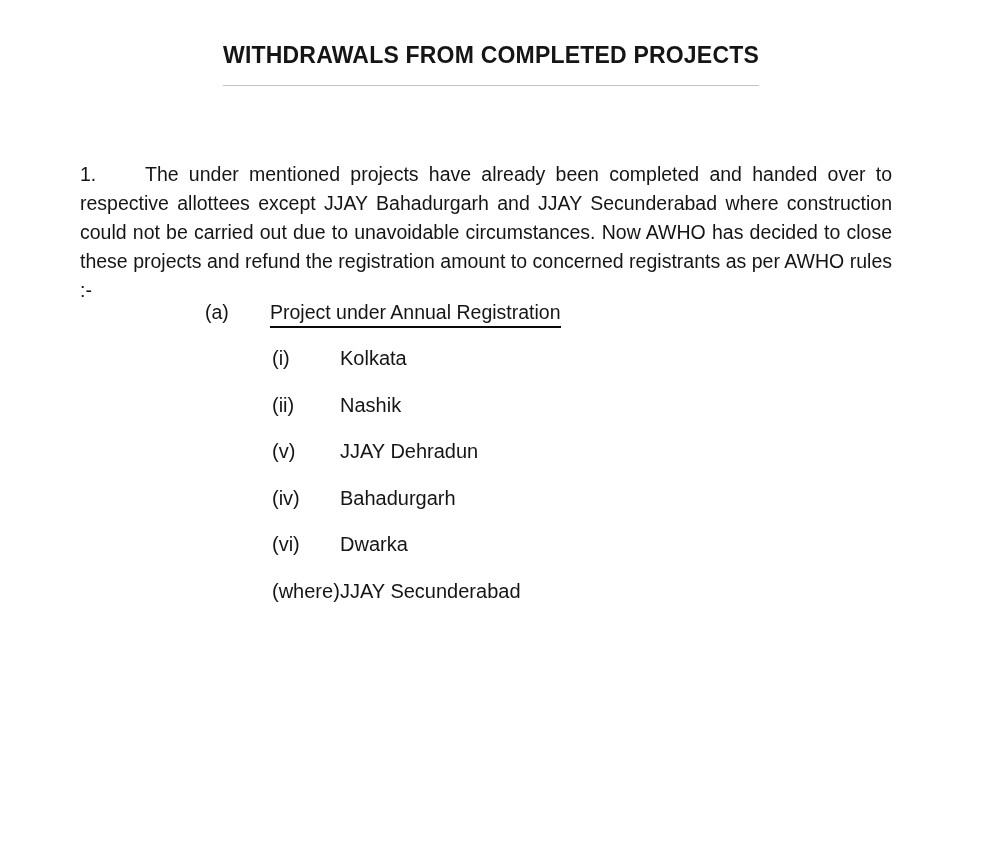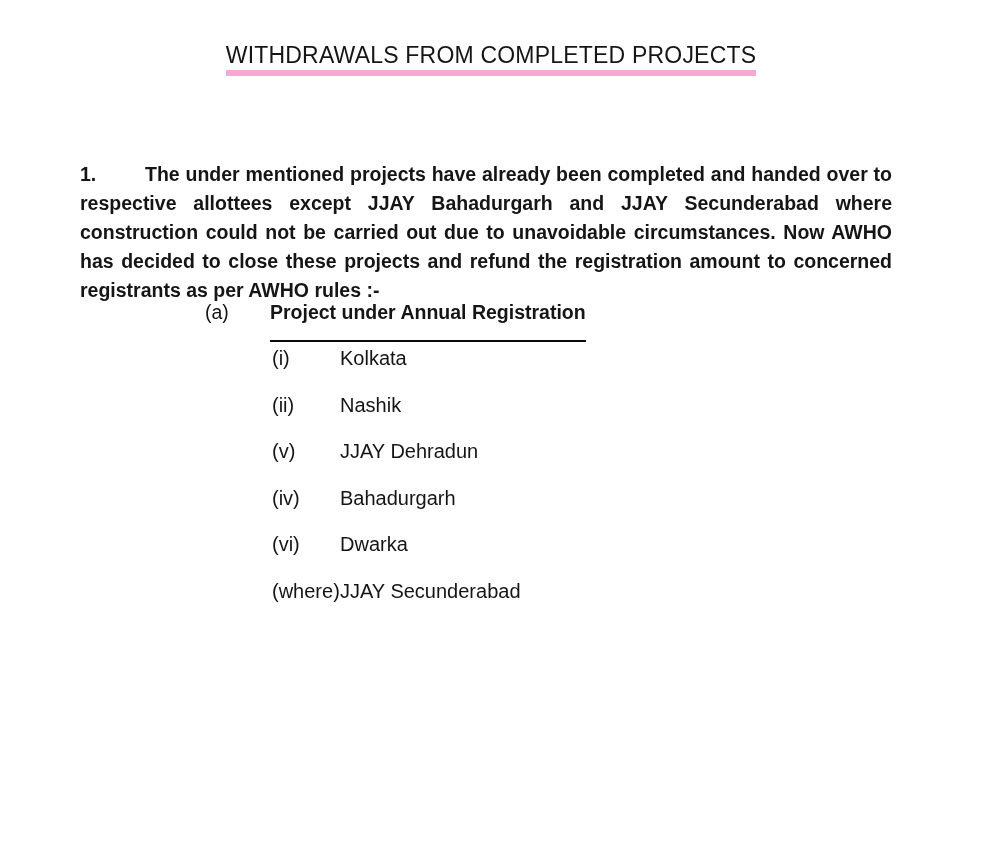--- a/index.html
+++ b/index.html
@@ -19,59 +19,59 @@
   .title-wrap {
     position: absolute;
     top: 42px;
     left: 0;
     width: 100%;
     text-align: center;
   }
   .doc-title {
     display: inline-block;
     font-size: 23px;
-    font-weight: normal;
+    font-weight: bold;
     letter-spacing: 0.2px;
-    border-bottom: 6px solid #f9a8d4;
-    padding-bottom: 1px;
+    border-bottom: 1px solid #f9a8d4;
+    padding-bottom: 16px;
     white-space: nowrap;
   }
   .para {
     position: absolute;
     left: 80px;
     width: 812px;
     font-size: 19.5px;
     line-height: 29px;
     text-align: justify;
     text-justify: inter-word;
   }
-  .para1 { top: 140px; font-weight: bold; }
+  .para1 { top: 140px; }
   .para2 { top: 719px; }
   .para-num {
     display: inline-block;
     width: 65px;
     text-align: left;
   }
   .section-a {
     position: absolute;
     left: 205px;
     top: 300px;
     font-size: 19.5px;
     line-height: 24px;
     white-space: nowrap;
   }
   .sec-label {
     display: inline-block;
     width: 65px;
   }
   .sec-heading {
     display: inline-block;
-    font-weight: bold;
+    font-weight: normal;
     border-bottom: 2.5px solid #0a0a0a;
-    padding-bottom: 16px;
+    padding-bottom: 2px;
   }
   .reg-list {
     position: absolute;
     left: 272px;
     top: 347px;
     font-size: 20px;
     line-height: 22px;
   }
   .list-item {
     margin-bottom: 24.5px;

